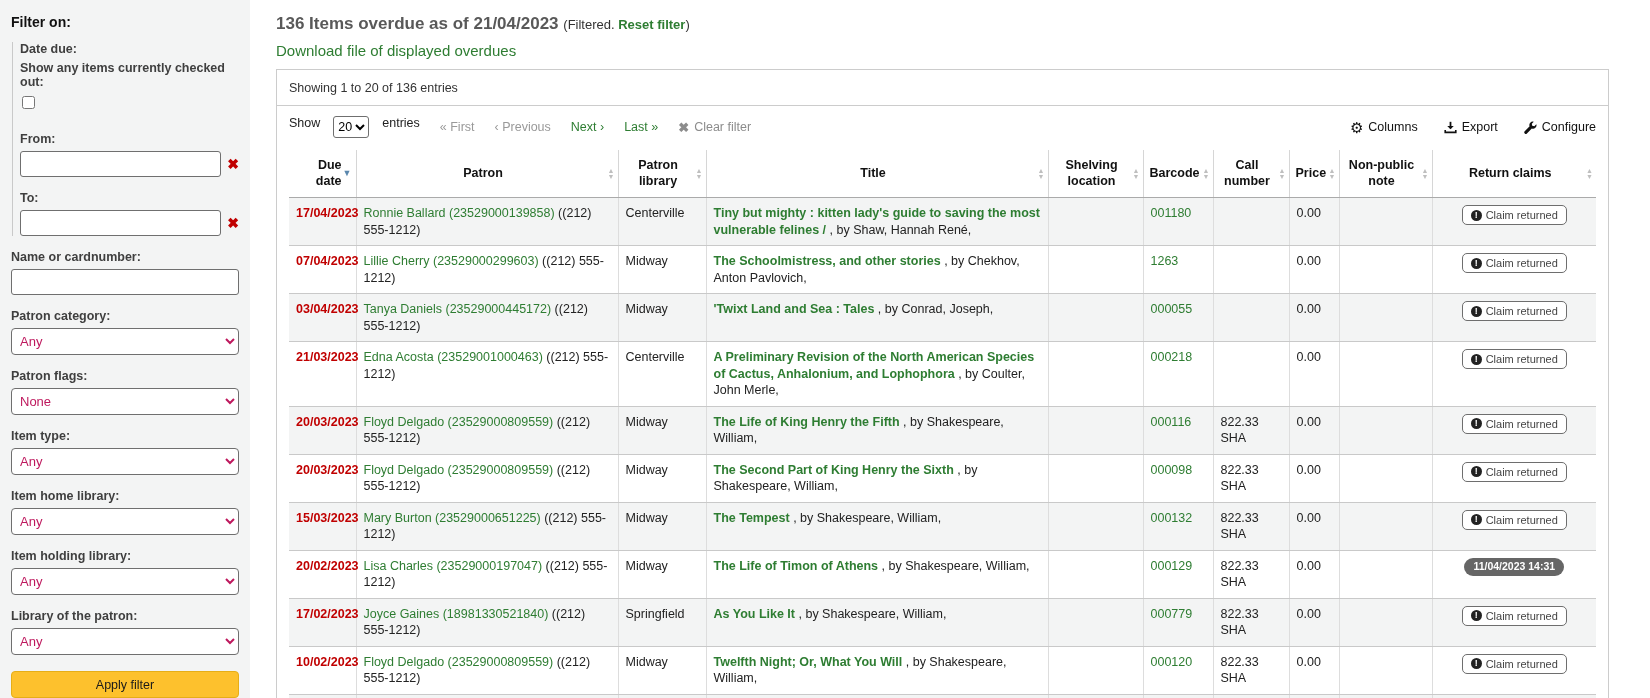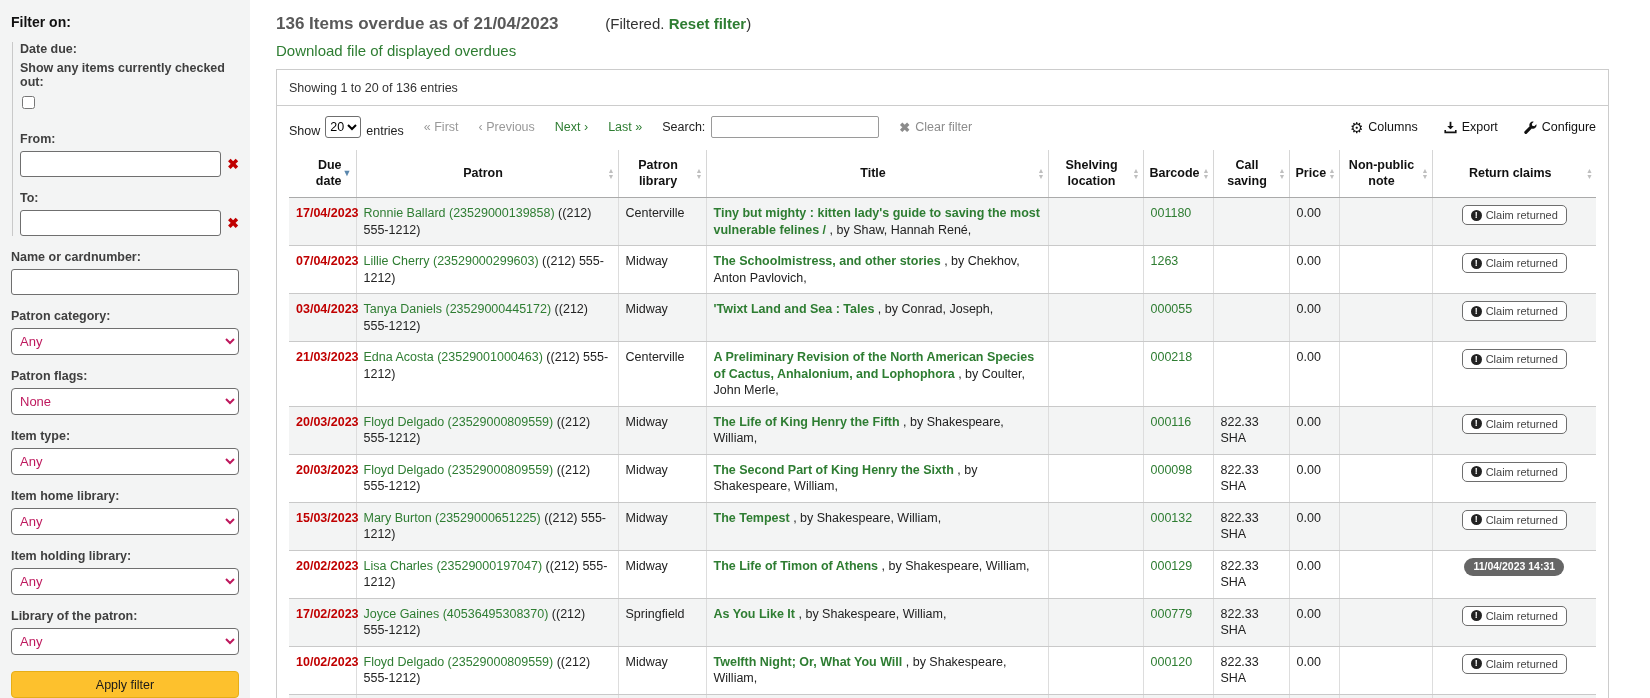--- a/index.html
+++ b/index.html
@@ -24,31 +24,31 @@
   input.txt.full { width:100%; }
   .redx { color:var(--red); font-weight:bold; font-size:14px; cursor:pointer; }
   select.fsel { width:100%; height:27px; border:1px solid #6f6f6f; border-radius:4px; background:#fff; font-size:13px; padding:0 4px; color:#be185d; }
   button.apply { width:100%; margin-top:16px; height:27px; background:var(--yellow); border:1px solid #e6ae17; border-radius:4px; font-size:12.5px; color:#1a1a1a; cursor:pointer; }
   .sidegap { height:15px; background:#fff; }
   .sidefiller { flex:1; background:#f0f0f0; }
 
   
   main { flex:1; padding:8px 13px 0 26px; background:#fff; }
   h1.pagetitle { font-size:17px; color:var(--header-text); margin:6px 0 4px 0; font-weight:bold; }
-  h1 .subtle { font-size:15px; color:#333; font-weight:normal;margin-left:42px; }
+  h1 .subtle { font-size:13px; color:#333; font-weight:normal; }
   a.greenlink { color:var(--green); text-decoration:none; cursor:pointer; }
   a.bold { font-weight:bold; }
   .downloadlink { display:inline-block; font-size:15px; margin:4px 0 10px 0; }
 
   .tablebox { border:1px solid #ccc; background:#fff; padding:0 12px 0 12px; }
   .showing { font-size:12.5px; color:#333; padding:11px 0 10px 0; }
   .boxhr { border:none; border-top:1px solid #ccc; margin:0 -12px; }
   .controls { display:flex; justify-content:space-between; align-items:center; padding:10px 0 12px 0; }
   .pager { display:flex; align-items:center; gap:20px; font-size:12.5px; color:#222; }
-  .ctl-group { display:flex; align-items:flex-end; gap:5px; }
+  .ctl-group { display:flex; align-items:flex-start; gap:13px; }
   select.pagesize { height:22px; border:1px solid #6f6f6f; border-radius:3px; background:#fff; font-size:12.5px; }
   a.pg { text-decoration:none; cursor:pointer; font-size:12.5px; }
   a.pg.disabled { color:#999; cursor:default; }
   a.pg.green { color:var(--green); }
   .searchwrap { display:flex; align-items:center; gap:6px; }
   .searchwrap input { width:168px; height:22px; border:1px solid #9a9a9a; border-radius:2px; padding:0 5px; }
   .clearfilter { color:#8c8c8c; display:flex; align-items:center; gap:5px; font-size:12.5px; }
   .clearfilter .xi { font-weight:bold; font-size:13px; }
   .toolbtns { display:flex; align-items:center; gap:26px; }
   .tb { display:flex; align-items:center; gap:5px; font-size:12.5px; color:#111; cursor:pointer; }
@@ -121,24 +121,20 @@
         <div class="pager">
           <span class="ctl-group">
             <span>Show</span>
             <select class="pagesize"><option>20</option></select>
             <span>entries</span>
           </span>
           <a class="pg disabled">« First</a>
           <a class="pg disabled">‹ Previous</a>
           <a class="pg green">Next ›</a>
           <a class="pg green">Last »</a>
-          <span class="searchwrap">
-            <label>Search:</label>
-            <input value="" style="">
-          </span>
           <span class="clearfilter">
             <span class="xi">✖</span>
             <span>Clear filter</span>
           </span>
         </div>
         <div class="toolbtns">
           <span class="tb">
             <span class="gear">⚙</span>
             <span>Columns</span>
           </span>
@@ -173,21 +169,21 @@
             <col style="width:164px">
         </colgroup>
         <thead>
             <tr id="table-head-row">
               <th><span>Due date</span><span class="sortdesc">▼</span></th>
               <th><span>Patron</span><span class="sorticons">▲<br>▼</span></th>
               <th><span>Patron library</span><span class="sorticons">▲<br>▼</span></th>
               <th><span>Title</span><span class="sorticons">▲<br>▼</span></th>
               <th><span>Shelving location</span><span class="sorticons">▲<br>▼</span></th>
               <th><span>Barcode</span><span class="sorticons">▲<br>▼</span></th>
-              <th><span>Call saving</span><span class="sorticons">▲<br>▼</span></th>
+              <th><span>Call number</span><span class="sorticons">▲<br>▼</span></th>
               <th><span>Price</span><span class="sorticons">▲<br>▼</span></th>
               <th><span>Non-public note</span><span class="sorticons">▲<br>▼</span></th>
               <th><span>Return claims</span><span class="sorticons">▲<br>▼</span></th>
             </tr>
           </thead>
         <tbody id="table-body">
             <tr>
               <td class="due">17/04/2023</td>
               <td><a class="greenlink">Ronnie Ballard (23529000139858)</a> ((212) 555-1212)</td>
               <td>Centerville</td>
@@ -299,21 +295,21 @@
               <td class="title"><a class="greenlink">The Life of Timon of Athens</a><span> , by Shakespeare, William,</span></td>
               <td></td>
               <td><a class="greenlink">000129</a></td>
               <td>822.33 SHA</td>
               <td>0.00</td>
               <td></td>
               <td class="claims"><span class="claimbadge">11/04/2023 14:31</span></td>
             </tr>
             <tr>
               <td class="due">17/02/2023</td>
-              <td><a class="greenlink">Joyce Gaines (40536495308370)</a> ((212) 555-1212)</td>
+              <td><a class="greenlink">Joyce Gaines (18981330521840)</a> ((212) 555-1212)</td>
               <td>Springfield</td>
               <td class="title"><a class="greenlink">As You Like It</a><span> , by Shakespeare, William,</span></td>
               <td></td>
               <td><a class="greenlink">000779</a></td>
               <td>822.33 SHA</td>
               <td>0.00</td>
               <td></td>
               <td class="claims"><button class="claimbtn">
                   <span class="excl">!</span>
                   <span>Claim returned</span>

